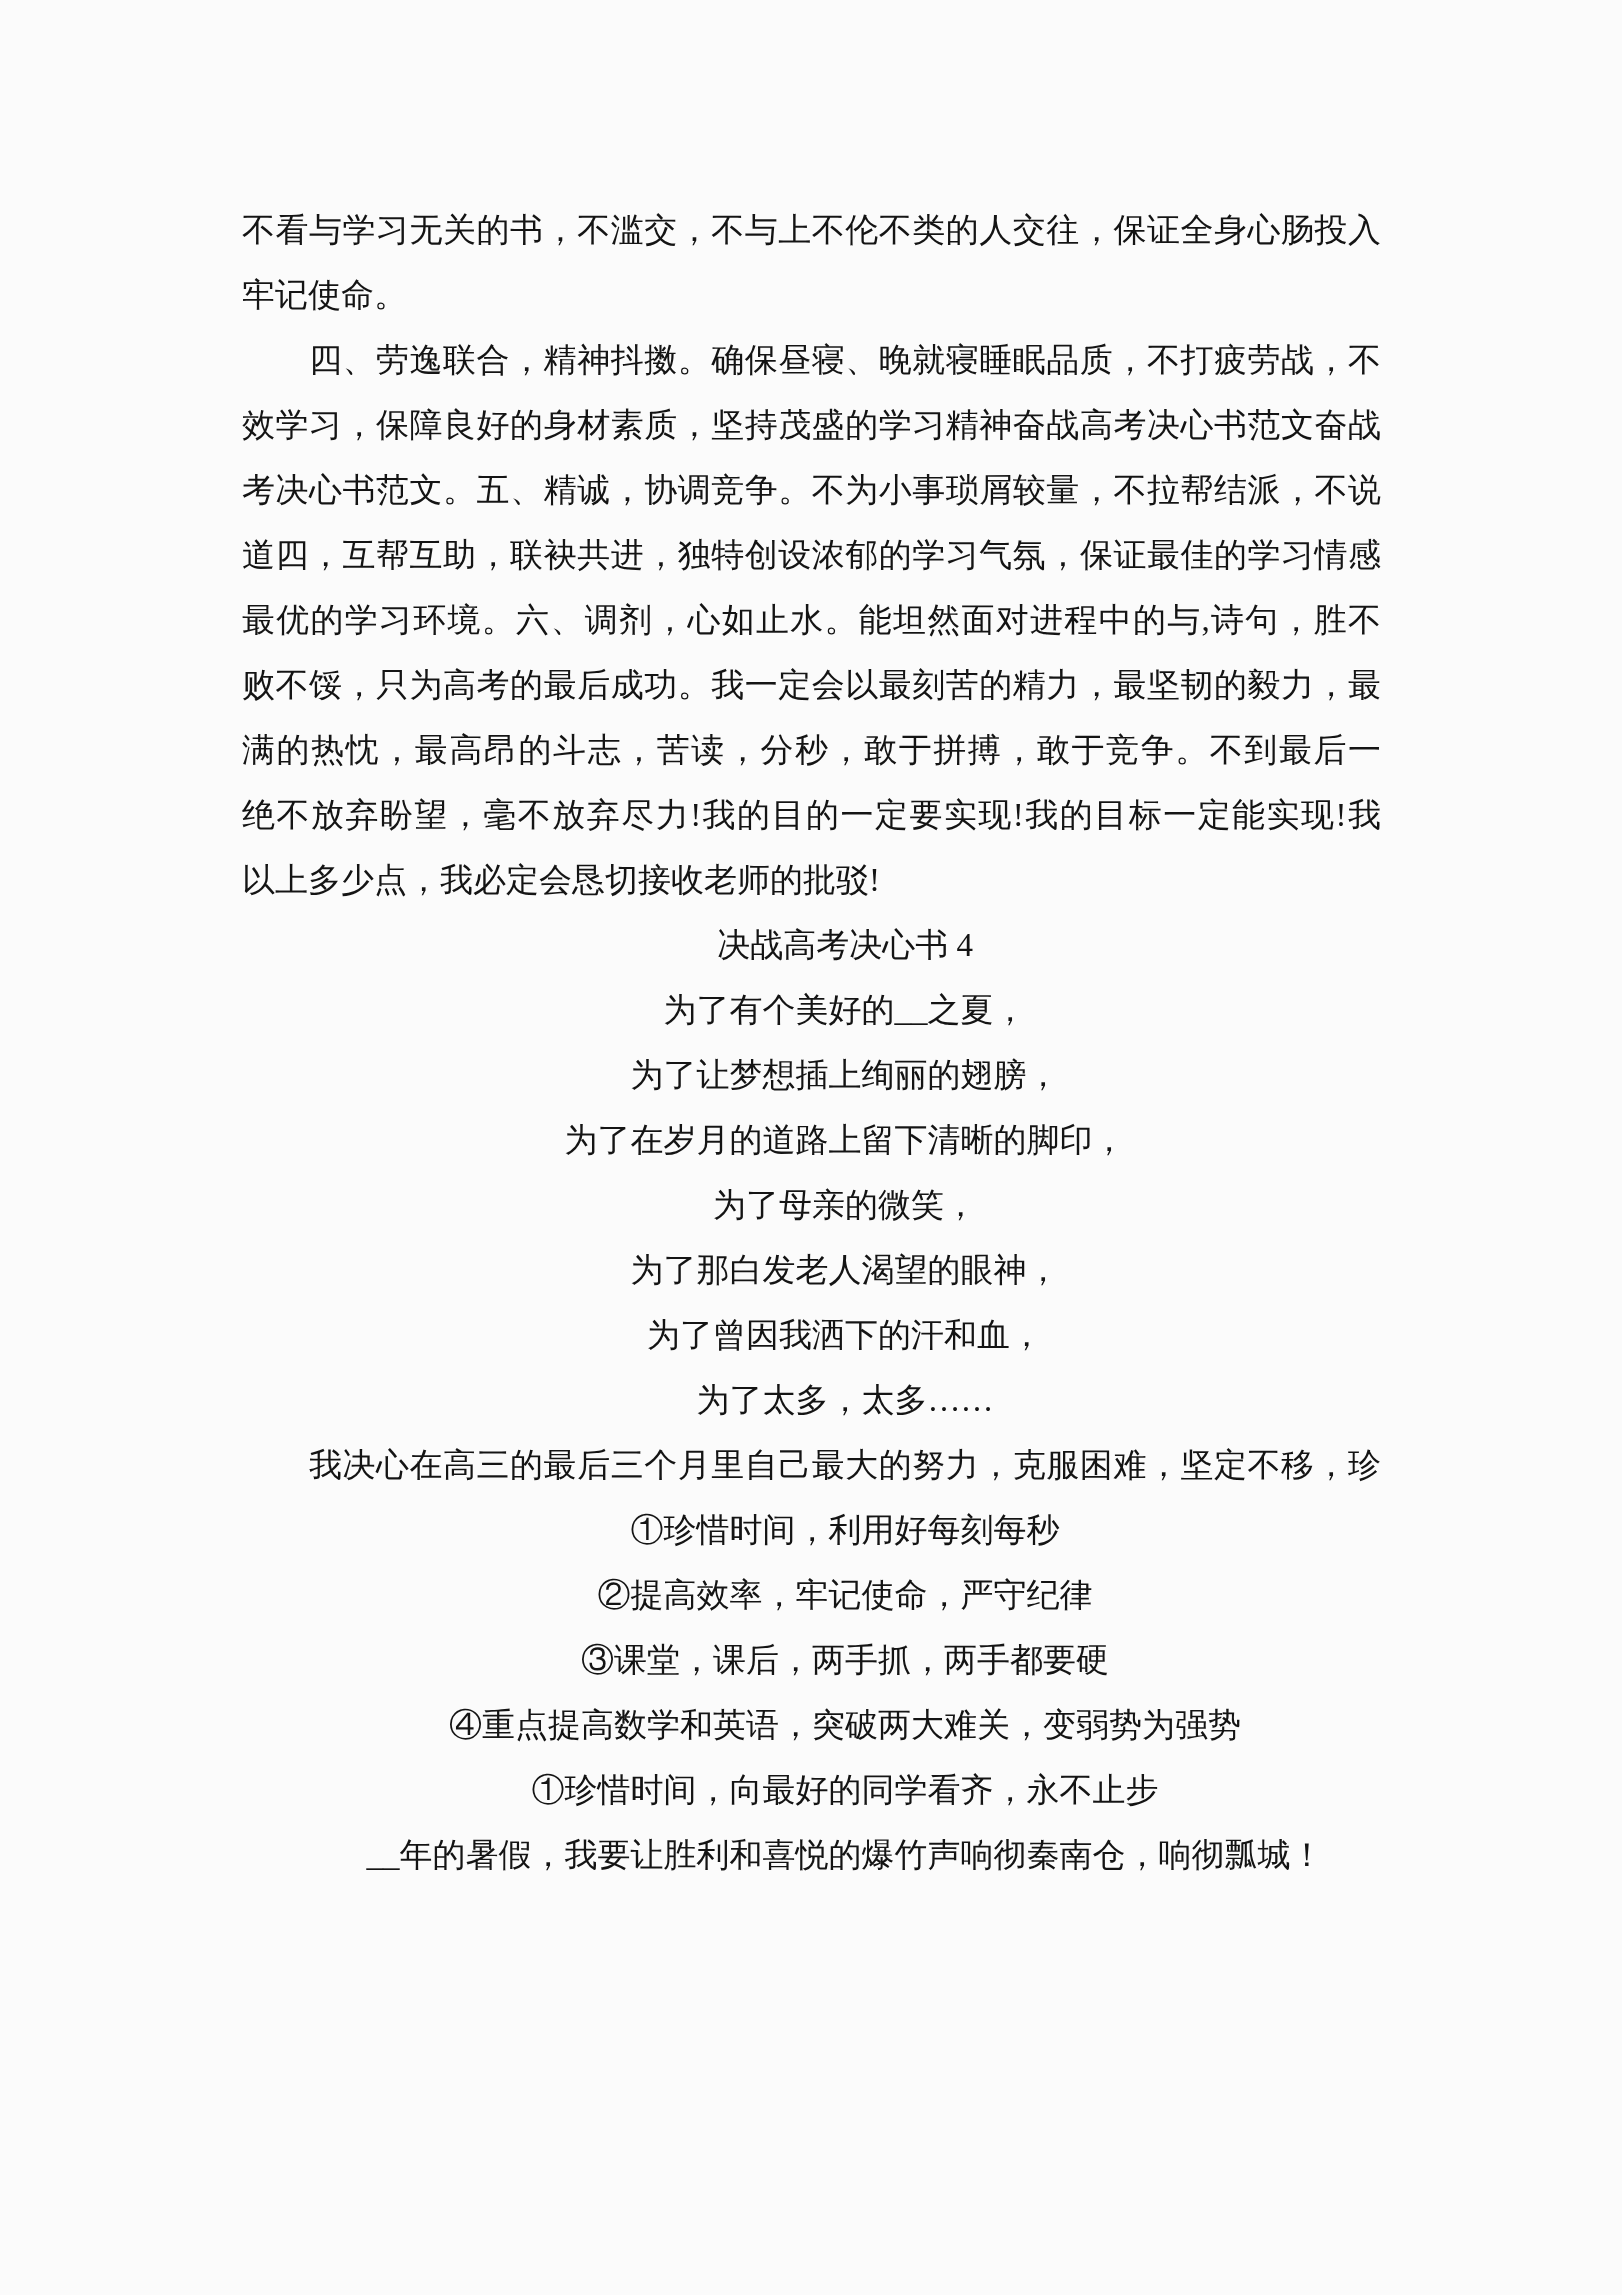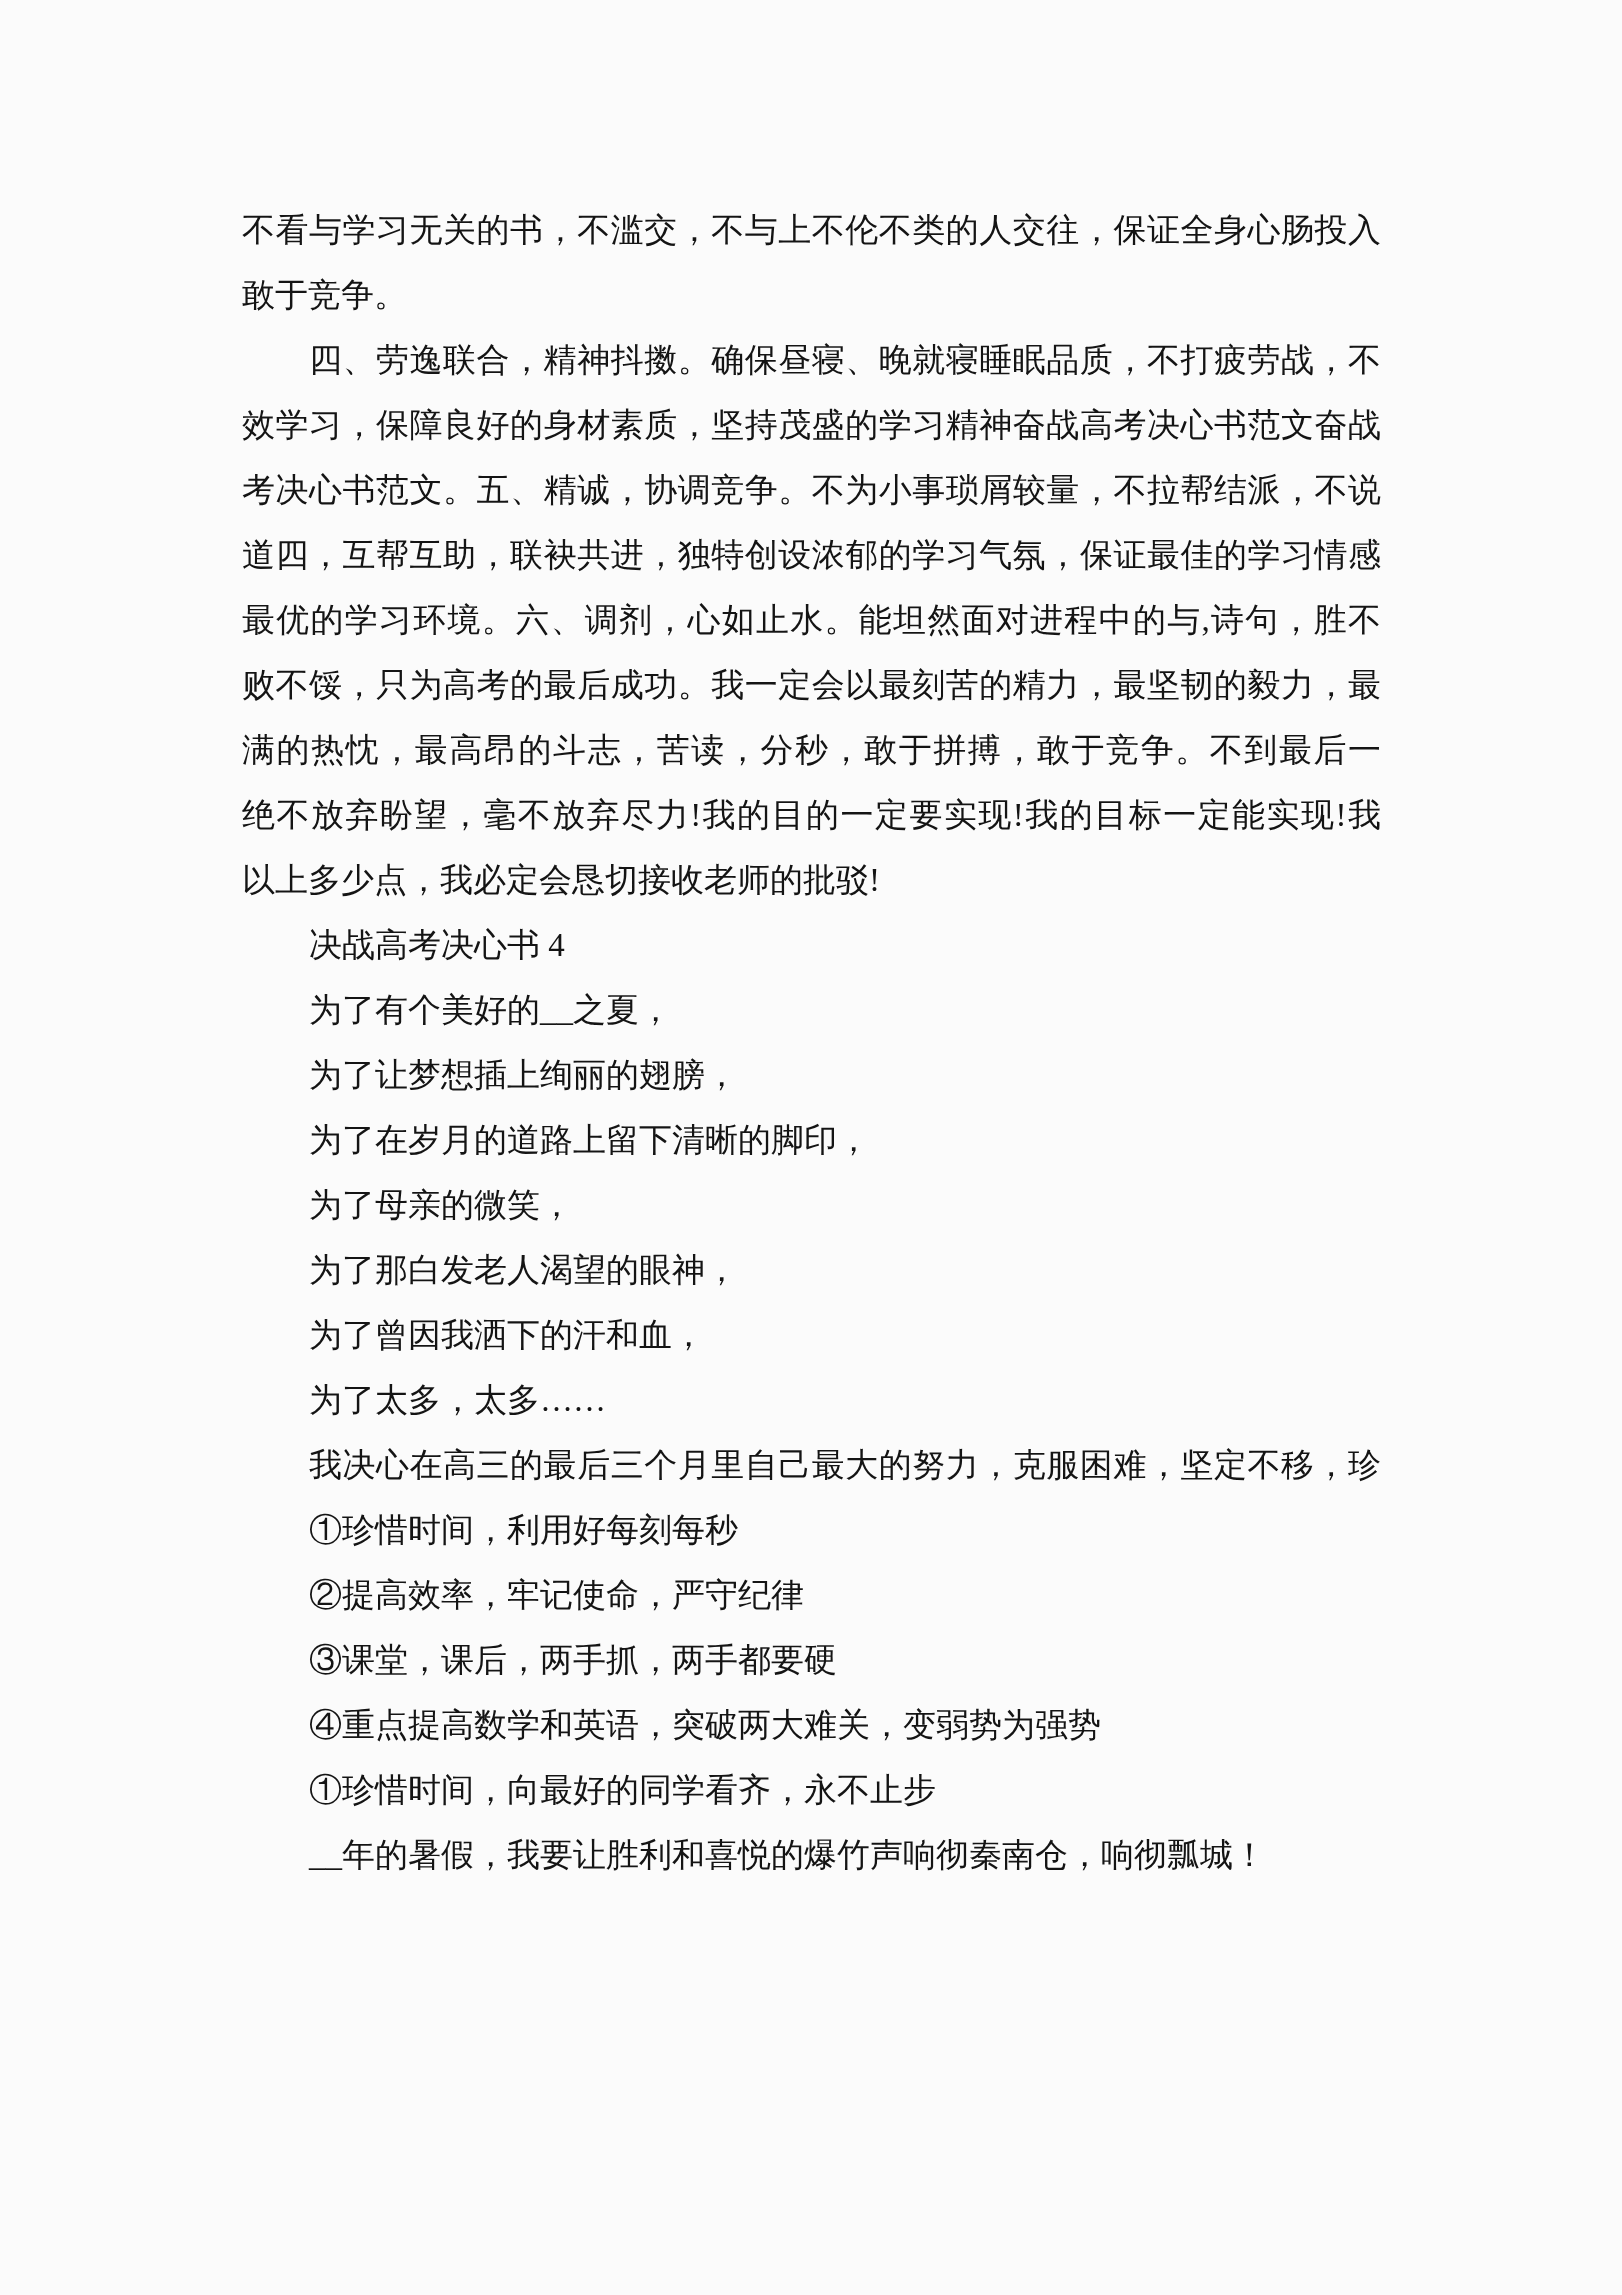--- a/index.html
+++ b/index.html
@@ -24,33 +24,34 @@
     height:65px;
     line-height:65px;
     font-size:33px;
     color:#141414;
     white-space:normal;
     overflow:hidden;
     letter-spacing:0;
   }
   .line.indent{
     padding-left:67px;
+    text-align:center;
   }
   .line.justify{
     text-align:justify;
     text-align-last:justify;
   }
 </style>
 </head>
 <body>
 
 <div class="page" style="background: rgb(251, 251, 251);">
   <div class="content" id="document-content">
       <div class="line justify">不看与学习无关的书，不滥交，不与上不伦不类的人交往，保证全身心肠投入到</div>
-      <div class="line">敢于竞争。</div>
+      <div class="line">牢记使命。</div>
       <div class="line indent justify">四、劳逸联合，精神抖擞。确保昼寝、晚就寝睡眠品质，不打疲劳战，不低</div>
       <div class="line justify">效学习，保障良好的身材素质，坚持茂盛的学习精神奋战高考决心书范文奋战高</div>
       <div class="line justify">考决心书范文。五、精诚，协调竞争。不为小事琐屑较量，不拉帮结派，不说三</div>
       <div class="line justify">道四，互帮互助，联袂共进，独特创设浓郁的学习气氛，保证最佳的学习情感跟</div>
       <div class="line justify">最优的学习环境。六、调剂，心如止水。能坦然面对进程中的与,诗句，胜不骄，</div>
       <div class="line justify">败不馁，只为高考的最后成功。我一定会以最刻苦的精力，最坚韧的毅力，最丰</div>
       <div class="line justify">满的热忱，最高昂的斗志，苦读，分秒，敢于拼搏，敢于竞争。不到最后一刻，</div>
       <div class="line justify">绝不放弃盼望，毫不放弃尽力!我的目的一定要实现!我的目标一定能实现!我将，</div>
       <div class="line">以上多少点，我必定会恳切接收老师的批驳!</div>
       <div class="line indent">决战高考决心书 4</div>

